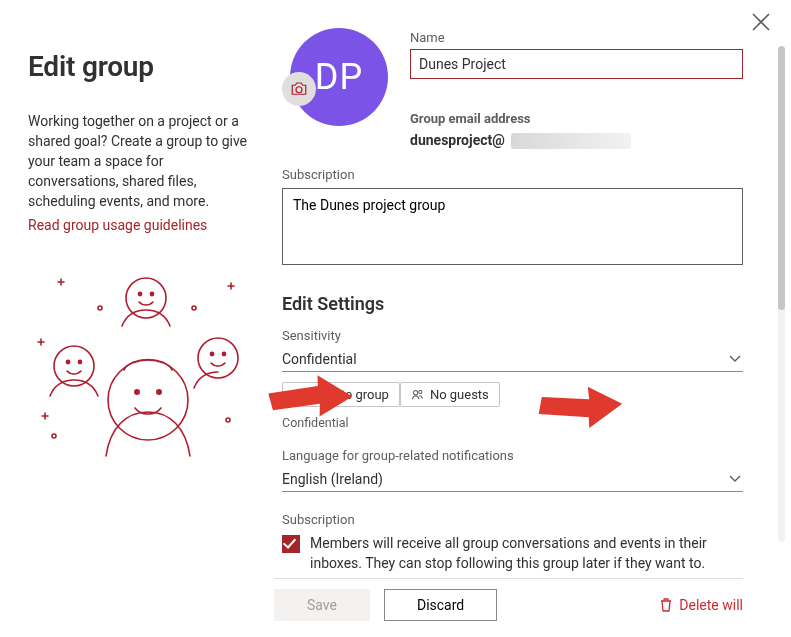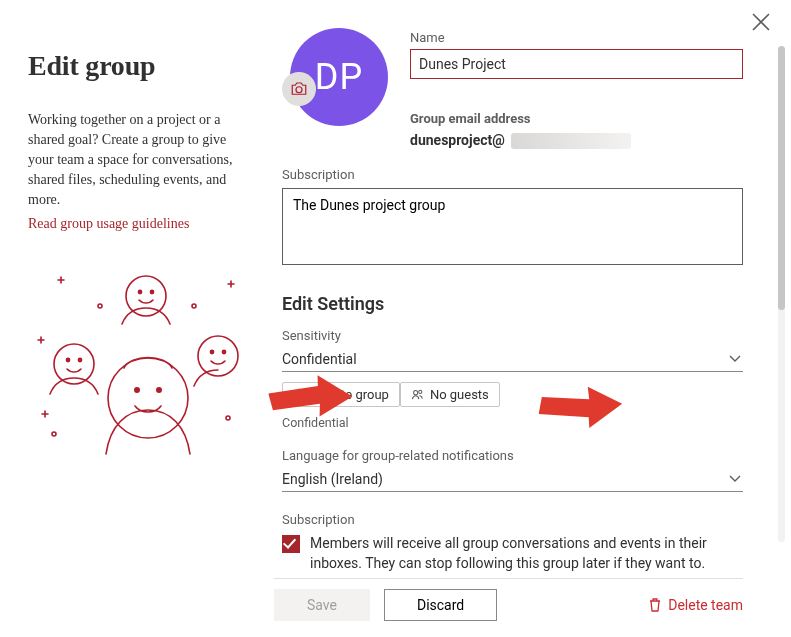--- a/index.html
+++ b/index.html
@@ -56,21 +56,20 @@
   }
 
   .layout {
     display: flex;
     width: 100%;
     height: 100%;
   }
   .left {
     width: 290px;
     padding: 24px 26px 24px 28px;
-    font-family: Liberation Serif, serif;
   }
   .right {
     flex: 1 1 auto;
     padding: 28px 48px 0 8px;
     position: relative;
   }
 
   h1.title {
     margin: 26px 0 28px 0;
     font-size: 28px;
@@ -416,21 +415,21 @@
     </div>
 
     
     <div class="footer">
       <button class="btn primary">Save</button>
       <button class="btn">Discard</button>
       <span class="delete-link">
         <svg viewBox="0 0 14 16">
           <path d="M2 4h10M5 4V2h4v2M3 4l1 10h6l1-10" fill="none" stroke="#cc2b31" stroke-width="1.3" stroke-linejoin="round"></path>
         </svg>
-        <span>Delete team</span>
+        <span>Delete will</span>
       </span>
     </div>
 
   </main>
 </div>
 
 <div class="arrow arrow1">
   <svg viewBox="0 0 80 56">
       <polygon points="0,40 44,16 40,6 80,14 56,44 52,32 10,54" fill="#e03a2f"></polygon>
     </svg>

